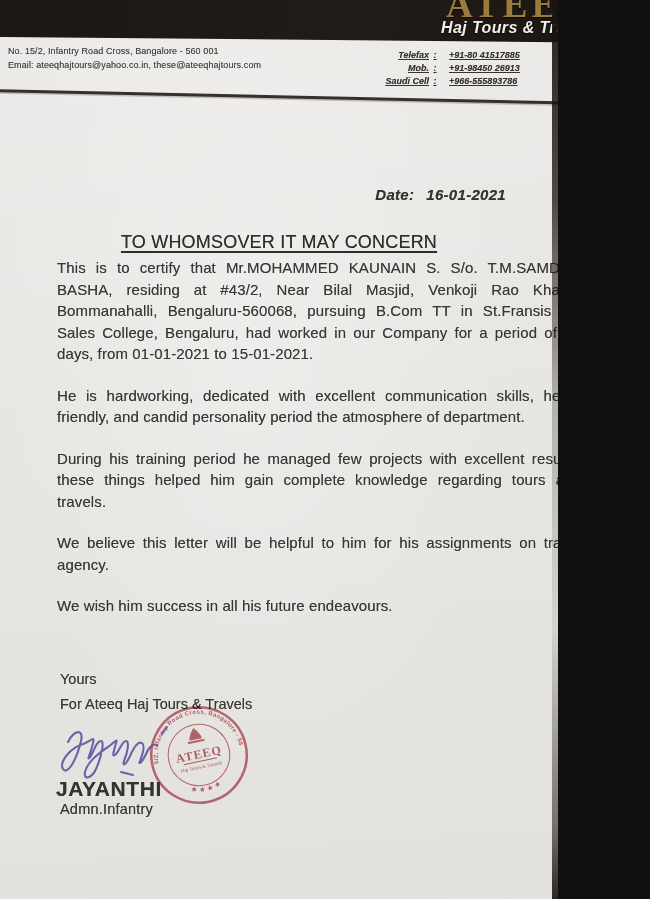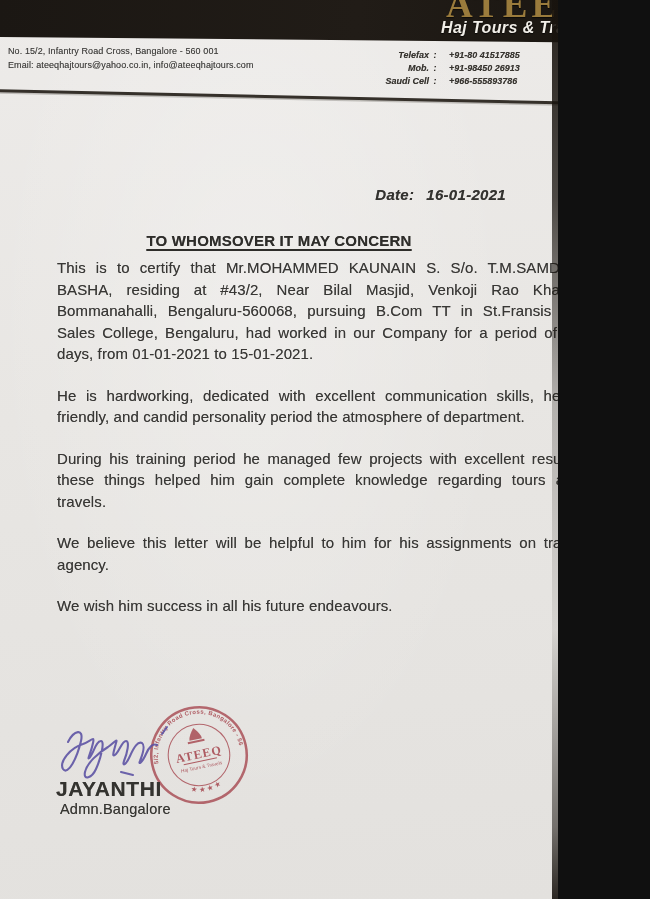--- a/index.html
+++ b/index.html
@@ -45,21 +45,21 @@
   .contact-left {
     position: absolute; left: 8px; top: 45px; z-index: 4;
     font-size: 9px; line-height: 13.5px; color: #41403e; letter-spacing: 0.1px;
     text-shadow: 0 0 0.5px rgba(60,58,55,0.5);
   }
   .contact-right {
     position: absolute; right: 13px; top: 49px; z-index: 4;
     font-size: 9px; line-height: 13px; color: #37342f;
     font-style: italic; font-weight: 700; text-shadow: 0 0 0.5px rgba(50,48,45,0.5);
   }
-  .contact-right .row { display: flex; }
+  .contact-right .row { display: flex; text-decoration: underline; }
   .contact-right .cl { width: 52px; text-align: right; }
   .contact-right .sep { width: 12px; text-align: center; }
   .contact-right .cv { width: 96px; text-align: left; margin-left: 8px; }
 
   .head-rule {
     position: absolute; left: -6px; top: 89px; width: 665px; height: 2.6px;
     background: linear-gradient(90deg, #37322c, #2c2archived 0, #37322c);
     background: #35302a;
     transform: rotate(1.25deg); transform-origin: left center;
     box-shadow: 0 1.5px 0 rgba(60,55,48,0.25); z-index: 4;
@@ -68,21 +68,21 @@
   
   .date-line {
     position: absolute; top: 186px; right: 52px;
     font-size: 15px; font-weight: 700; font-style: italic; color: #33322f;
     letter-spacing: 0.3px; text-shadow: 0 0 0.5px rgba(40,40,40,0.55); text-align: right;
   }
   .date-line .dv { margin-left: 12px; }
 
   .letter-title {
     position: absolute; top: 232px; left: 0; width: 100%; text-align: center;
-    font-size: 15px; font-weight: 700; color: #2e2d2a; letter-spacing: 0.2px;
+    font-size: 18px; font-weight: 400; color: #2e2d2a; letter-spacing: 0.2px;
     text-shadow: 0 0 0.6px rgba(35,35,35,0.6);
   }
   .letter-title span { text-decoration: underline; text-underline-offset: 3px; text-decoration-thickness: 1.5px; }
 
   .letter-body {
     position: absolute; left: 57px; top: 257px; width: 524px;
     font-size: 15px; line-height: 21.5px; color: #383735;
     text-align: justify; text-shadow: 0 0 0.5px rgba(45,45,42,0.55);
     letter-spacing: 0.1px;
   }
@@ -114,21 +114,21 @@
       <div class="brand-tagline">Haj Tours &amp; Travels</div>
     </div>
     <svg class="brand-emblem" width="34" height="26" viewBox="0 0 34 26">
       <path d="M3,15 q7,-11 15,-6 q6,4 12,-1 q-1,9 -9,9 q-10,3 -18,-2 z" fill="#8d7136"></path>
       <path d="M6,13 q8,-7 20,-4" stroke="#5c4821" stroke-width="1" fill="none"></path>
     </svg>
   </div>
 
   <div class="contact-left">
     <div>No. 15/2, Infantry Road Cross, Bangalore - 560 001</div>
-    <div>Email: ateeqhajtours@yahoo.co.in, info@ateeqhajtours.com</div>
+    <div>Email: ateeqhajtours@yahoo.co.in, these@ateeqhajtours.com</div>
   </div>
 
   <div class="contact-right">
     <div class="row">
       <span class="cl">Telefax</span>
       <span class="sep">:</span>
       <span class="cv">+91-80 41517885</span>
     </div>
     <div class="row">
       <span class="cl">Mob.</span>
@@ -153,20 +153,24 @@
   </div>
 
   <div class="letter-body">
     <p>This is to certify that Mr.MOHAMMED KAUNAIN S. S/o. T.M.SAMDAN BASHA, residing at #43/2, Near Bilal Masjid, Venkoji Rao Khane, Bommanahalli, Bengaluru-560068, pursuing B.Com TT in St.Fransis De Sales College, Bengaluru, had worked in our Company for a period of 15 days, from 01-01-2021 to 15-01-2021.</p>
     <p>He is hardworking, dedicated with excellent communication skills, he is friendly, and candid personality period the atmosphere of department.</p>
     <p>During his training period he managed few projects with excellent results, these things helped him gain complete knowledge regarding tours and travels.</p>
     <p>We believe this letter will be helpful to him for his assignments on travel agency.</p>
     <p>We wish him success in all his future endeavours.</p>
   </div>
 
+  <div class="closing">
+    <div>Yours</div>
+    <div>For Ateeq Haj Tours &amp; Travels</div>
+  </div>
 
   <svg class="signature-svg" width="140" height="70" viewBox="0 0 140 70">
     <g stroke="#5b51a3" stroke-width="2.1" fill="none" stroke-linecap="round" stroke-linejoin="round" opacity="0.88">
       <path d="M10,28 C16,16 26,14 23,27 C19,44 10,62 5,55 C1,48 12,34 25,30 C33,27 37,21 35,29 C33,39 28,48 32,43 C36,38 38,27 43,27 C47,27 43,44 38,55 C34,64 25,67 27,58 C29,49 40,39 50,33 C56,29 60,23 58,29 C56,37 53,45 58,40 C62,36 64,27 68,27 C72,27 69,40 66,47 C64,53 68,51 72,42 C76,33 80,27 84,29 C88,32 84,42 82,47 C80,51 84,49 88,40 C91,33 95,29 99,31"></path>
       <path d="M104,20 l5,-7"></path>
       <path d="M63,58 l12,3"></path>
     </g>
   </svg>
 
   <svg class="stamp-svg" width="106" height="106" viewBox="0 0 100 100">
@@ -187,16 +191,16 @@
     <g fill="#b84c57" opacity="0.95">
       <path d="M50,24 q-6,7 -6,11 h12 q0,-4 -6,-11 z"></path>
       <rect x="42" y="36" width="16" height="2"></rect>
     </g>
     <text x="50" y="53" text-anchor="middle" font-size="11.5" font-weight="700" letter-spacing="1" fill="#b84c57" font-family="Liberation Serif, DejaVu Serif, serif">ATEEQ</text>
     <line x1="34" y1="56" x2="66" y2="56" stroke="#b84c57" stroke-width="1"></line>
     <text x="50" y="63" text-anchor="middle" font-size="4.6" fill="#b84c57">Haj Tours &amp; Travels</text>
   </svg>
 
   <div class="signatory-name">JAYANTHI</div>
-  <div class="signatory-title">Admn.Bangalore</div>
+  <div class="signatory-title">Admn.Infantry</div>
 
   <div class="scan-edge-right"></div>
 </div>
 
 </body></html>

